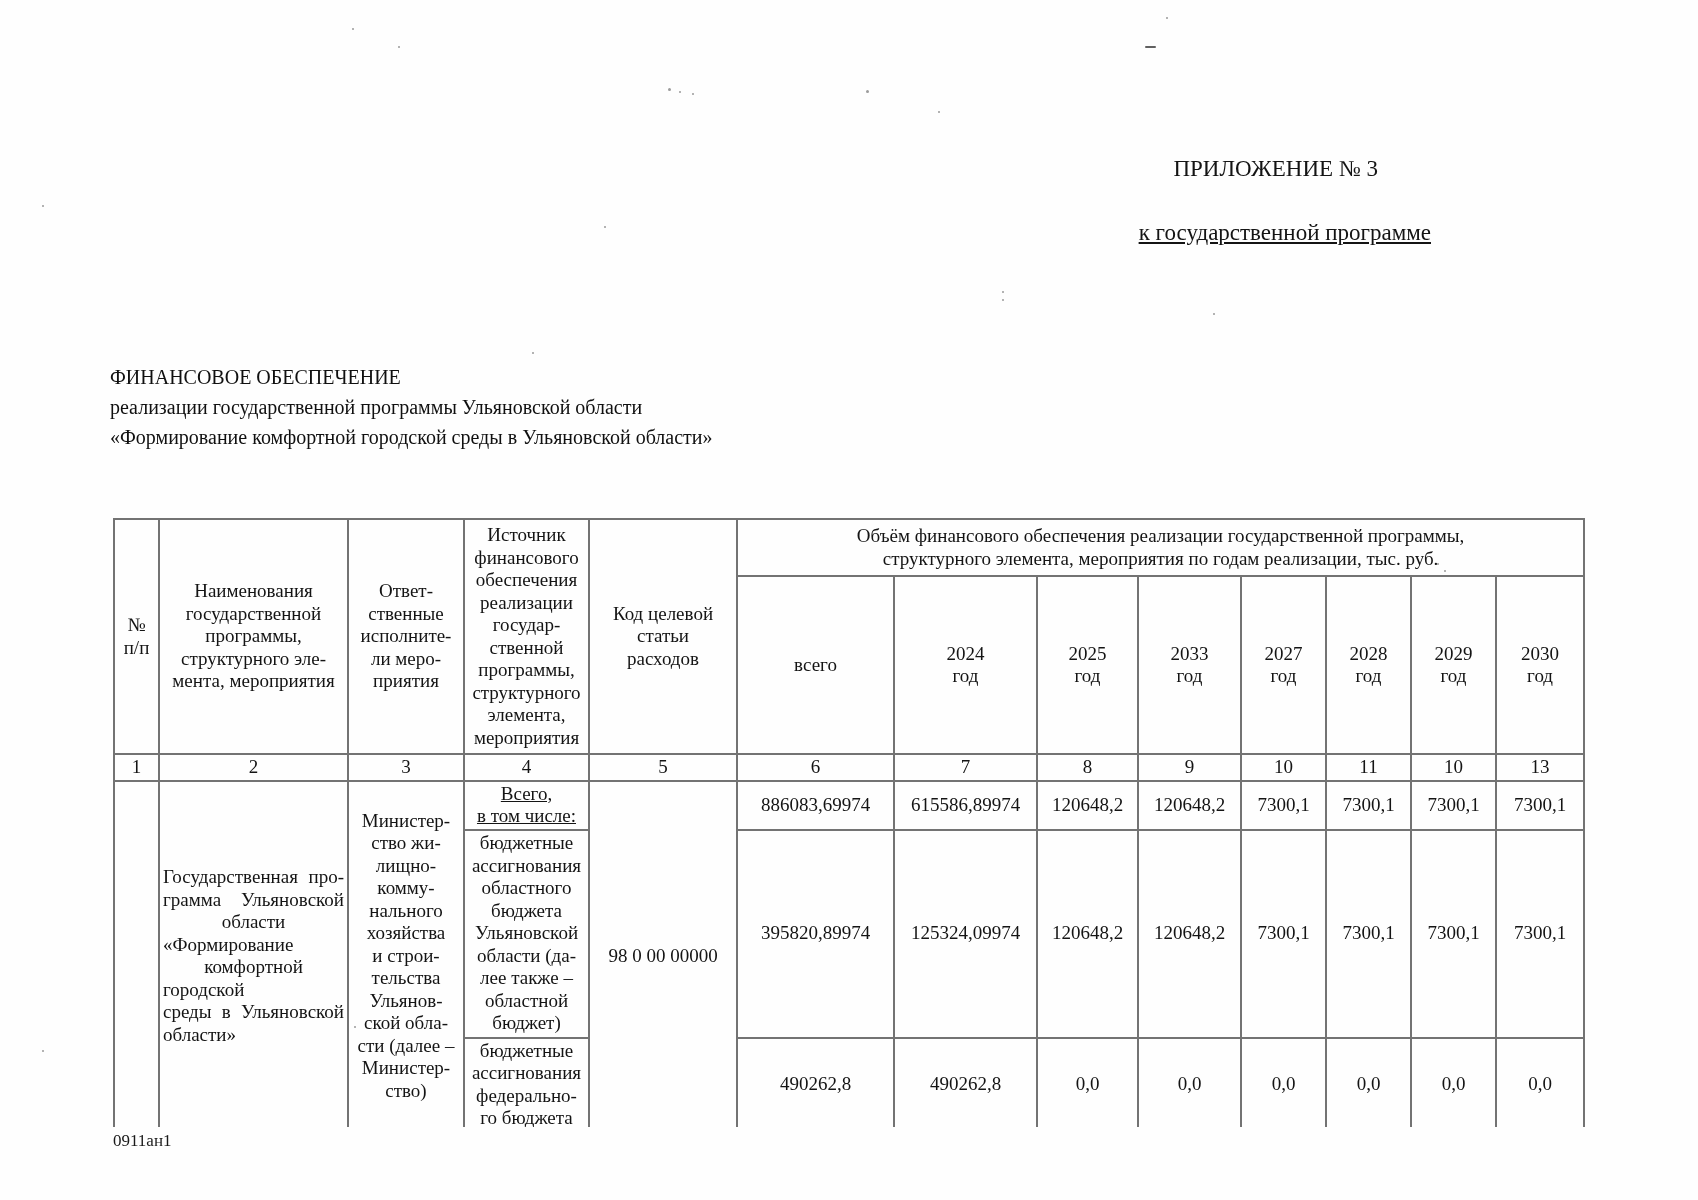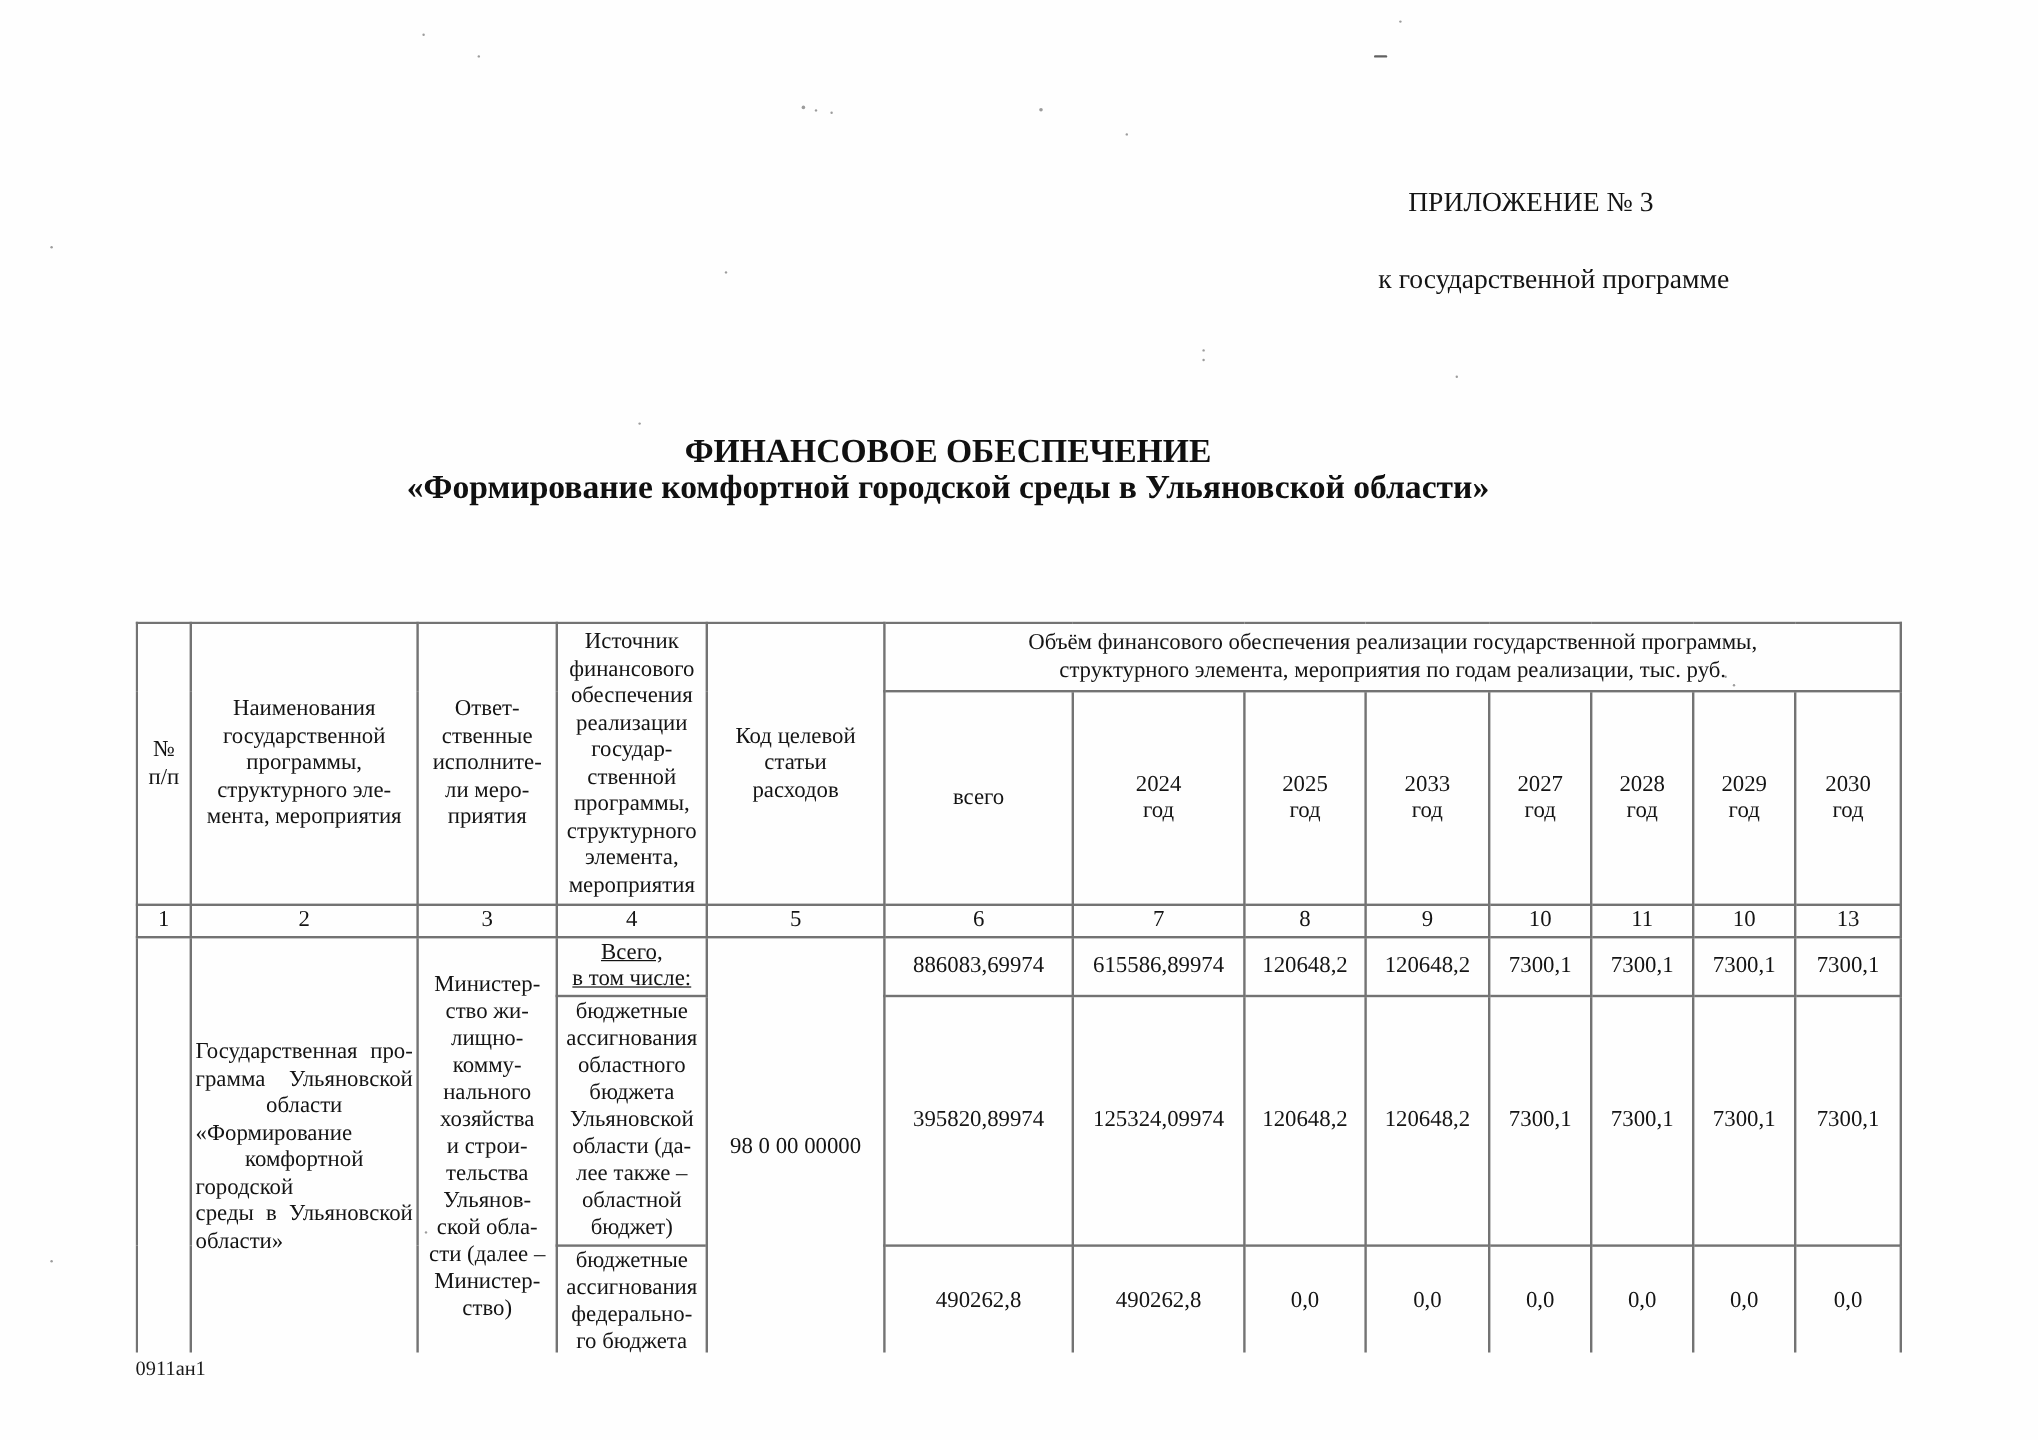--- a/index.html
+++ b/index.html
@@ -5,25 +5,25 @@
   html,body{margin:0;padding:0;}
   body{
     width:1698px;height:1200px;position:relative;overflow:hidden;
     background:#fefefe;
     font-family:"Liberation Serif","DejaVu Serif",serif;
     color:#111;
   }
   
   .appendix{position:absolute;font-size:23px;color:#141414;}
   .appendix-1{top:156px;right:320px;}
-  .appendix-2{top:220px;right:257px;}
+  .appendix-2{top:220px;right:267px;text-decoration:underline;}
   
   .doc-title{
     position:absolute;left:110px;top:362px;width:1360px;
-    text-align:center;font-weight:bold;font-size:28px;line-height:30px;color:#101010;
+    text-align:left;font-weight:normal;font-size:20px;line-height:30px;color:#101010;
   }
   
   .tbl-wrap{position:absolute;left:113px;top:518px;width:1472px;height:609px;overflow:hidden;}
   table.t{border-collapse:collapse;table-layout:fixed;width:1470px;}
   table.t td{
     border:2px solid #737373;
     font-size:19px;line-height:22.5px;
     padding:1px 3px;
     text-align:center;vertical-align:middle;
     color:#141414;
@@ -51,20 +51,21 @@
   .footer-code{position:absolute;left:113px;top:1131px;font-size:17px;color:#1a1a1a;}
 </style>
 </head>
 <body>
 
 <div class="appendix appendix-1">ПРИЛОЖЕНИЕ № 3</div>
 <div class="appendix appendix-2">к государственной программе</div>
 
 <div class="doc-title">
   <div>ФИНАНСОВОЕ ОБЕСПЕЧЕНИЕ</div>
+  <div>реализации государственной программы Ульяновской области</div>
   <div>«Формирование комфортной городской среды в Ульяновской области»</div>
 </div>
 
 <div class="tbl-wrap">
 <table class="t">
   <colgroup>
     <col style="width:45px">
         <col style="width:189px">
         <col style="width:116px">
     <col style="width:125px">

